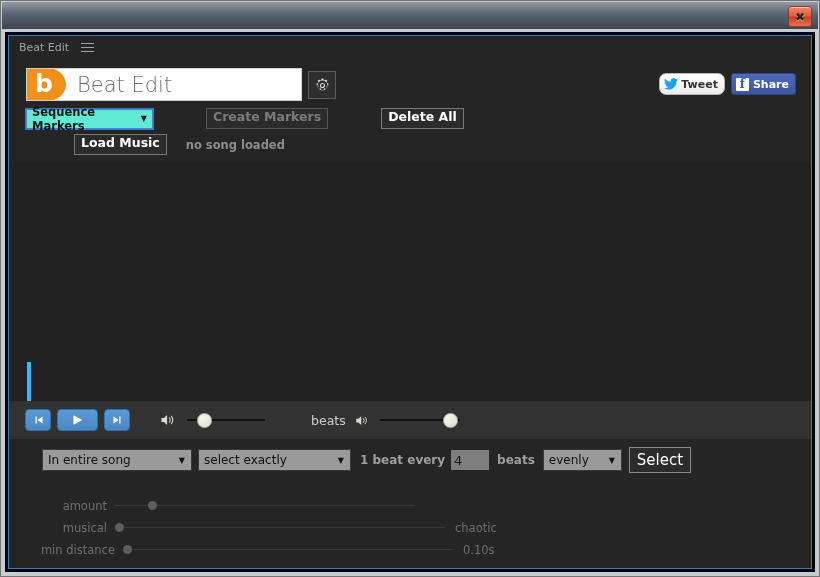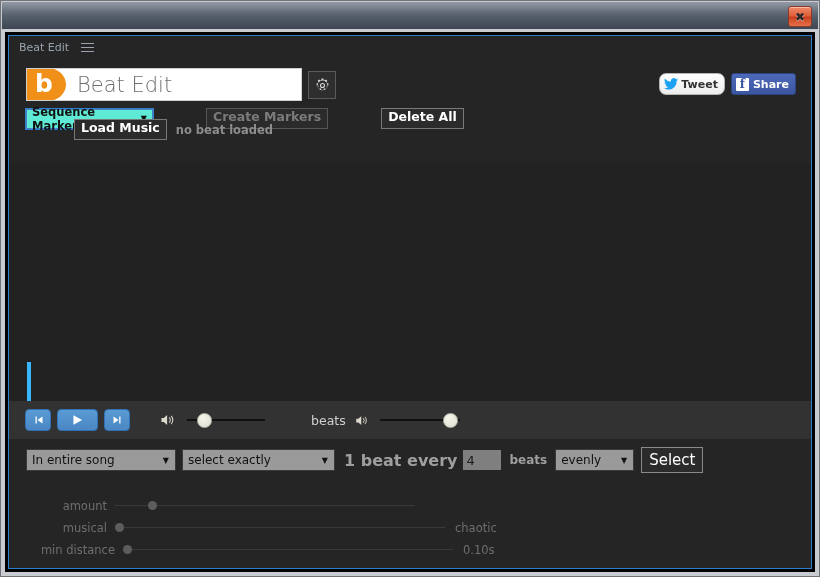--- a/index.html
+++ b/index.html
@@ -152,21 +152,21 @@
   .sel-dd .caret{margin-left:auto;padding-left:7px;font-size:8px;}
   .btn-dark{
     height:21px;background:#2b2b2b;border:1px solid #787878;
     color:#fff;font-size:12.5px;font-weight:bold;
     display:flex;padding:0 6px;box-sizing:border-box;
     cursor:pointer;font-family:"DejaVu Sans",sans-serif;margin-left:48px;
   }
   .btn-dark.disabled{color:#7b7b7b;border-color:#565656;cursor:default;}
 
   
-  #loadrow{position:absolute;left:17px;top:60px;display:flex;align-items:center;gap:9px;}
+  #loadrow{position:absolute;left:17px;top:75px;display:flex;align-items:center;gap:19px;}
   #nosong{color:#8d8d8d;font-size:11.5px;font-weight:bold;font-family:"DejaVu Sans",sans-serif;}
 
   
   #waveform{
     position:absolute;left:0;top:104px;right:0;height:238px;background:#222;
   }
   #playhead{
     position:absolute;left:18px;top:199px;width:4px;height:42px;background:#38b6ff;
   }
 
@@ -193,33 +193,33 @@
     position:absolute;width:15px;height:15px;border-radius:50%;
     background:radial-gradient(circle at 35% 30%,#f6f6ec,#dcdccf);
     border:1px solid #b9b9ac;box-sizing:border-box;cursor:pointer;
   }
   #vol-slider{width:78px;margin-left:10px;}
   #beats-label{color:#cfcfcf;font-size:12.5px;margin-left:46px;font-family:"DejaVu Sans",sans-serif;}
   #beats-slider{width:80px;margin-left:10px;}
 
   
   #selectrow{
-    position:absolute;left:0;top:386px;right:0;height:30px;
+    position:absolute;left:16px;top:386px;right:0;height:30px;
     display:flex;align-items:center;
   }
   .gray-dd{
     height:22px;background:#9a9a9a;border:1px solid #3a3a3a;
     color:#111;font-size:12px;
     display:flex;align-items:center;padding:0 5px;box-sizing:border-box;
     cursor:pointer;font-family:"DejaVu Sans",sans-serif;position:relative;
   }
   .gray-dd .caret{position:absolute;right:6px;font-size:8px;}
   #dd-scope{width:150px;margin-left:17px;}
   #dd-mode{width:153px;margin-left:6px;}
-  #lbl-beatevery{color:#9f9f9f;font-size:16px;font-weight:bold;margin-left:9px;font-family:"DejaVu Sans",sans-serif;}
+  #lbl-beatevery{color:#9f9f9f;font-size:12px;font-weight:bold;margin-left:9px;font-family:"DejaVu Sans",sans-serif;}
   #num-beats{
     width:38px;height:20px;margin-left:6px;
     background:#7f7f7f;border:none;color:#1a1a1a;font-size:13px;
     padding:0 3px;box-sizing:border-box;font-family:"DejaVu Sans",sans-serif;
   }
   #lbl-beats{color:#9f9f9f;font-size:12px;font-weight:bold;margin-left:8px;font-family:"DejaVu Sans",sans-serif;}
   #dd-distrib{width:79px;margin-left:8px;}
   #btn-select{
     height:21px;margin-left:7px;background:#2b2b2b;border:1px solid #8a8a8a;
     color:#fff;font-size:15px;font-weight:normal;
@@ -321,21 +321,21 @@
         </div>
         <div class="btn-dark">
           <span>Delete All</span>
         </div>
       </div>
 
       <div id="loadrow">
         <div class="btn-dark">
           <span>Load Music</span>
         </div>
-        <div id="nosong">no beat loaded</div>
+        <div id="nosong">no song loaded</div>
       </div>
 
       <div id="waveform">
         <div id="playhead"></div>
       </div>
 
       <div id="transport">
         <div class="tbtn" id="btn-prev">
           <svg width="13" height="12" viewBox="0 0 24 24">
             <path fill="#ffffff" d="M6 5h2.6v14H6zM20 5v14l-10-7z"></path>

